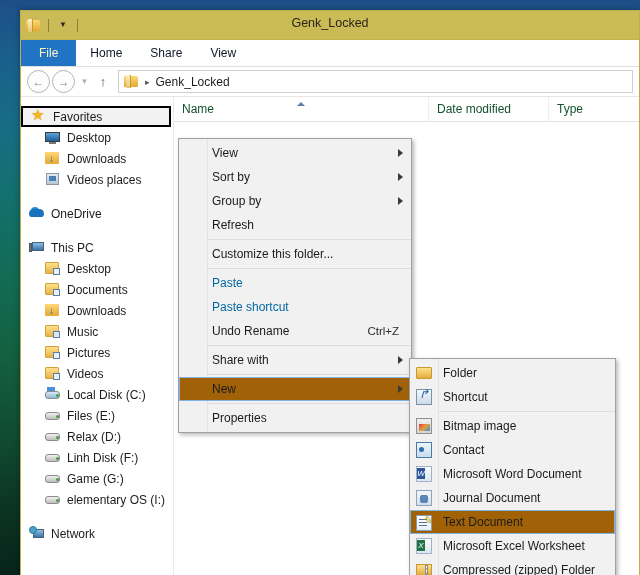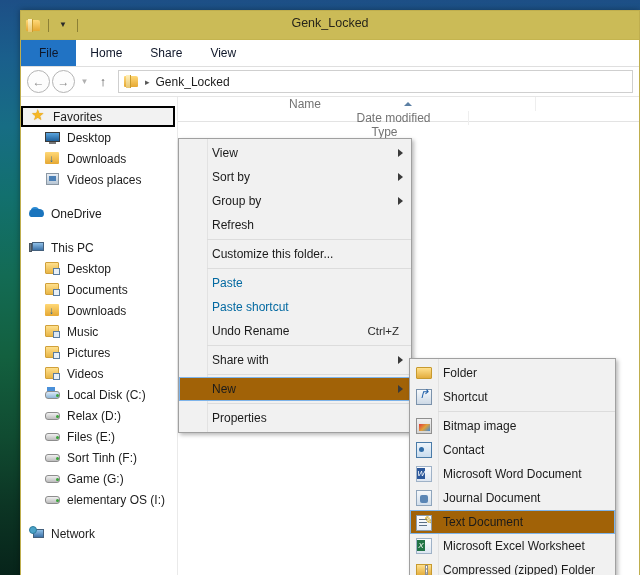--- a/index.html
+++ b/index.html
@@ -83,21 +83,21 @@
   }
   .tab {
     display: flex; align-items: center; justify-content: center;
     padding: 0 14px;
     font-size: 12px;
     color: #0f172a;
     cursor: default;
   }
   .tab.file {
     background: #2173c4;
-    color: #0f172a;
+    color: #fef9c3;
     padding: 0 18px;
   }
   
   .addrbar {
     height: 29px;
     display: flex; align-items: center;
     background: #ffffff;
     border-bottom: 1px solid #e6e6e6;
     padding-left: 6px;
     gap: 2px;
@@ -246,23 +246,22 @@
   }
 
   
   .filepane {
     flex: 1; position: relative; background: #ffffff;
   }
   .colhdr {
     height: 24px;
     display: flex; align-items: center;
     border-bottom: 1px solid #e3e3e3;
-    font-size: 12px; color: #737373;
+    font-size: 12px; color: #14532d;
     position: relative;
-    flex-direction: column;
   }
   .col {
     height: 24px; display: flex; align-items: center;
     padding-left: 8px; box-sizing: border-box;
     border-right: 1px solid #eeeeee;
     position: relative;
   }
   .col.name { width: 255px; }
   .col.date { width: 120px; }
   .col.type { width: 90px; border-right: none; text-align: center; }
@@ -556,35 +555,35 @@
               <i class="d"></i>
               <i class="led"></i>
             </span>
           <span>Local Disk (C:)</span>
         </div>
         <div class="nav-row child">
           <span class="ico drive">
               <i class="d"></i>
               <i class="led"></i>
             </span>
-          <span>Relax (D:)</span>
+          <span>Files (E:)</span>
         </div>
         <div class="nav-row child">
           <span class="ico drive">
               <i class="d"></i>
               <i class="led"></i>
             </span>
-          <span>Files (E:)</span>
+          <span>Relax (D:)</span>
         </div>
         <div class="nav-row child">
           <span class="ico drive">
               <i class="d"></i>
               <i class="led"></i>
             </span>
-          <span>Sort Tinh (F:)</span>
+          <span>Linh Disk (F:)</span>
         </div>
         <div class="nav-row child">
           <span class="ico drive">
               <i class="d"></i>
               <i class="led"></i>
             </span>
           <span>Game (G:)</span>
         </div>
         <div class="nav-row child">
           <span class="ico drive">

